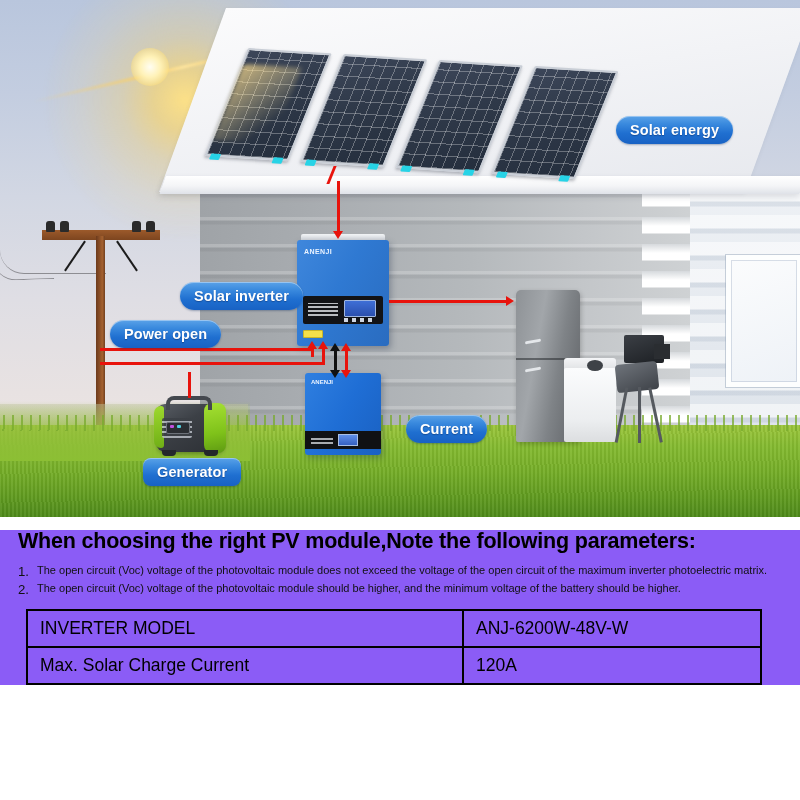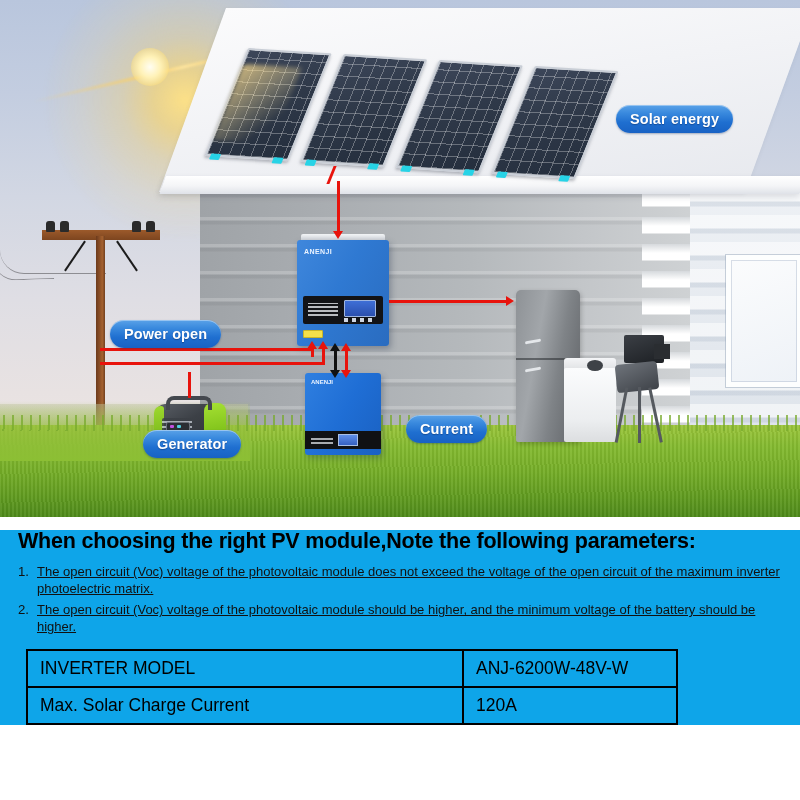--- a/index.html
+++ b/index.html
@@ -222,37 +222,37 @@
   .badge{
     position:absolute; display:flex; align-items:center; justify-content:center;
     color:#fff; font-weight:700; font-size:14.5px; letter-spacing:.1px;
     background:linear-gradient(180deg,#5aa2e8 0%, #3a8ade 28%, #1f6fd0 62%, #1862c4 100%);
     border-radius:999px; padding:0 14px; height:28px; white-space:nowrap;
     box-shadow:0 1px 2px rgba(20,50,95,.35), inset 0 1px 0 rgba(255,255,255,.38);
     text-shadow:0 1px 1px rgba(10,40,90,.45);
   }
 
   
-  #textblock{ position:relative; width:800px; padding:0 18px; background:#0ea5e9; }
+  #textblock{ position:relative; width:800px; padding:0 18px; background:#8b5cf6; }
   h1#heading{
     font-size:21.5px; font-weight:700; color:#000; letter-spacing:-0.2px;
     margin-top:13px; margin-bottom:9px; line-height:1.1;
   }
   ol#notes{ list-style:none; counter-reset:n; }
   ol#notes li{
     counter-increment:n; position:relative; padding-left:19px;
-    font-size:13px; line-height:1.33; color:#111; margin-bottom:4px;text-decoration:underline;
+    font-size:11px; line-height:1.33; color:#111; margin-bottom:4px;
   }
   ol#notes li::before{
     content:counter(n) "."; position:absolute; left:0; top:0; font-size:13.2px;
   }
 
   
   table#spec{
-    border-collapse:collapse; width:652px; margin:13px 0 0 8px; table-layout:fixed;
+    border-collapse:collapse; width:736px; margin:13px 0 0 8px; table-layout:fixed;
   }
   table#spec td{
     border:2px solid #000; height:37px; padding:2px 0 2px 12px;
     font-size:17.5px; color:#000; vertical-align:middle; line-height:1;
   }
   table#spec td.k{ width:436px; }
 </style>
 </head>
 <body>
 
@@ -418,30 +418,33 @@
   <div class="wire" style="left:188px; top:372px; width:3px; height:16px;"></div>
 
   <div class="wire-blk" style="left:334px; top:350px; width:3px; height:22px;"></div>
   <div class="arrow-up" style="left:330px; top:343px; border-bottom:8px solid #111;"></div>
   <div class="arrow-dn" style="left:330px; top:370px; border-top:8px solid #111;"></div>
 
   <div class="wire" style="left:345px; top:350px; width:3px; height:22px;"></div>
   <div class="arrow-up" style="left:341px; top:343px; border-bottom:8px solid #e8130c;"></div>
   <div class="arrow-dn" style="left:341px; top:370px; border-top:8px solid #e8130c;"></div>
 
-  <div class="badge" style="left:616px; top:105px;">
+  <div class="badge" style="left:616px; top:116px;">
     <span>Solar energy</span>
+  </div>
+  <div class="badge" style="left:180px; top:282px;">
+    <span>Solar inverter</span>
   </div>
   <div class="badge" style="left:110px; top:320px;">
     <span>Power open</span>
   </div>
   <div class="badge" style="left:406px; top:415px;">
     <span>Current</span>
   </div>
-  <div class="badge" style="left:143px; top:430px;">
+  <div class="badge" style="left:143px; top:458px;border-radius:8px;">
     <span>Generator</span>
   </div>
 </div>
 
 <div id="textblock">
   <h1 id="heading">When choosing the right PV module,Note the following parameters:</h1>
 
   <ol id="notes">
     <li>The open circuit (Voc) voltage of the photovoltaic module does not exceed the voltage of the open circuit of the maximum inverter photoelectric matrix.</li>
     <li>The open circuit (Voc) voltage of the photovoltaic module should be higher, and the minimum voltage of the battery should be higher.</li>

